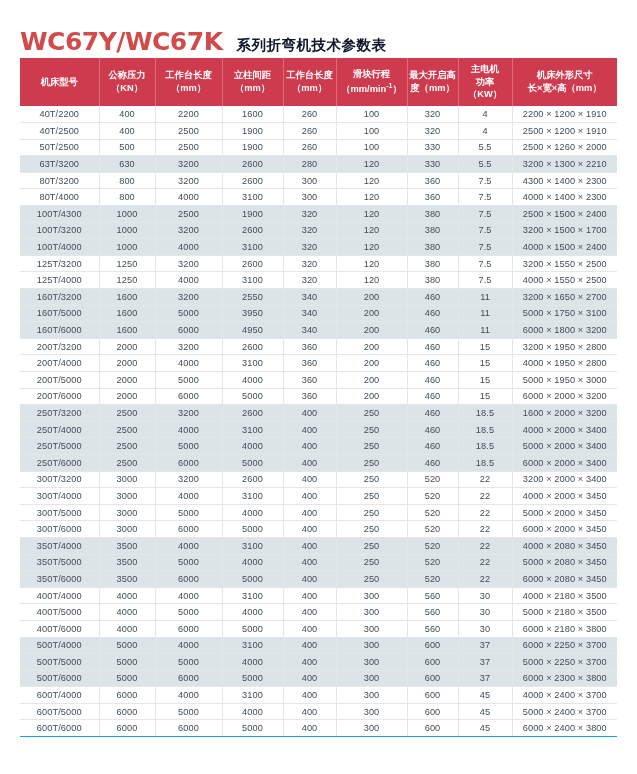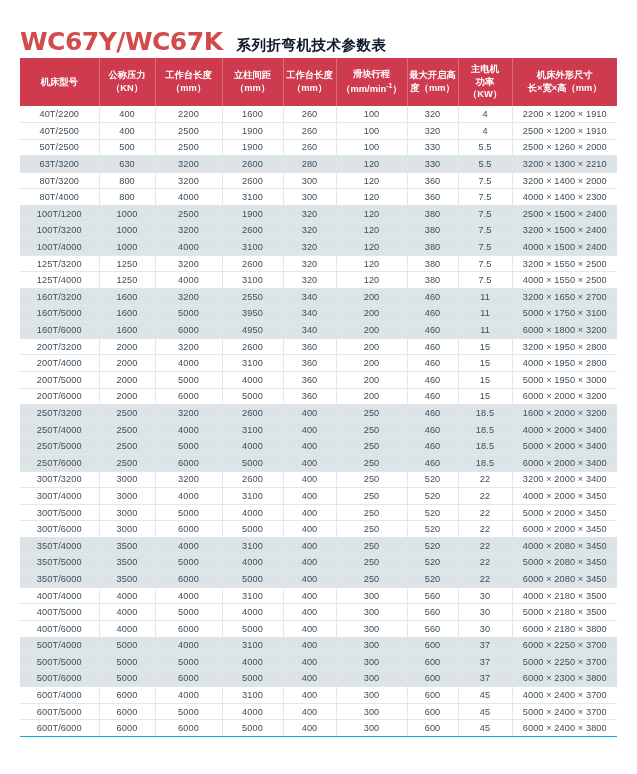--- a/index.html
+++ b/index.html
@@ -220,54 +220,54 @@
         </tr>
         <tr class="plain">
           <td>80T/3200</td>
           <td>800</td>
           <td>3200</td>
           <td>2600</td>
           <td>300</td>
           <td>120</td>
           <td>360</td>
           <td>7.5</td>
-          <td>3200 × 1400 × 2000</td>
+          <td>4300 × 1400 × 2300</td>
         </tr>
         <tr class="plain">
           <td>80T/4000</td>
           <td>800</td>
           <td>4000</td>
           <td>3100</td>
           <td>300</td>
           <td>120</td>
           <td>360</td>
           <td>7.5</td>
           <td>4000 × 1400 × 2300</td>
         </tr>
         <tr class="shaded">
-          <td>100T/1200</td>
+          <td>100T/4300</td>
           <td>1000</td>
           <td>2500</td>
           <td>1900</td>
           <td>320</td>
           <td>120</td>
           <td>380</td>
           <td>7.5</td>
           <td>2500 × 1500 × 2400</td>
         </tr>
         <tr class="shaded">
           <td>100T/3200</td>
           <td>1000</td>
           <td>3200</td>
           <td>2600</td>
           <td>320</td>
           <td>120</td>
           <td>380</td>
           <td>7.5</td>
-          <td>3200 × 1500 × 2400</td>
+          <td>3200 × 1500 × 1700</td>
         </tr>
         <tr class="shaded">
           <td>100T/4000</td>
           <td>1000</td>
           <td>4000</td>
           <td>3100</td>
           <td>320</td>
           <td>120</td>
           <td>380</td>
           <td>7.5</td>

